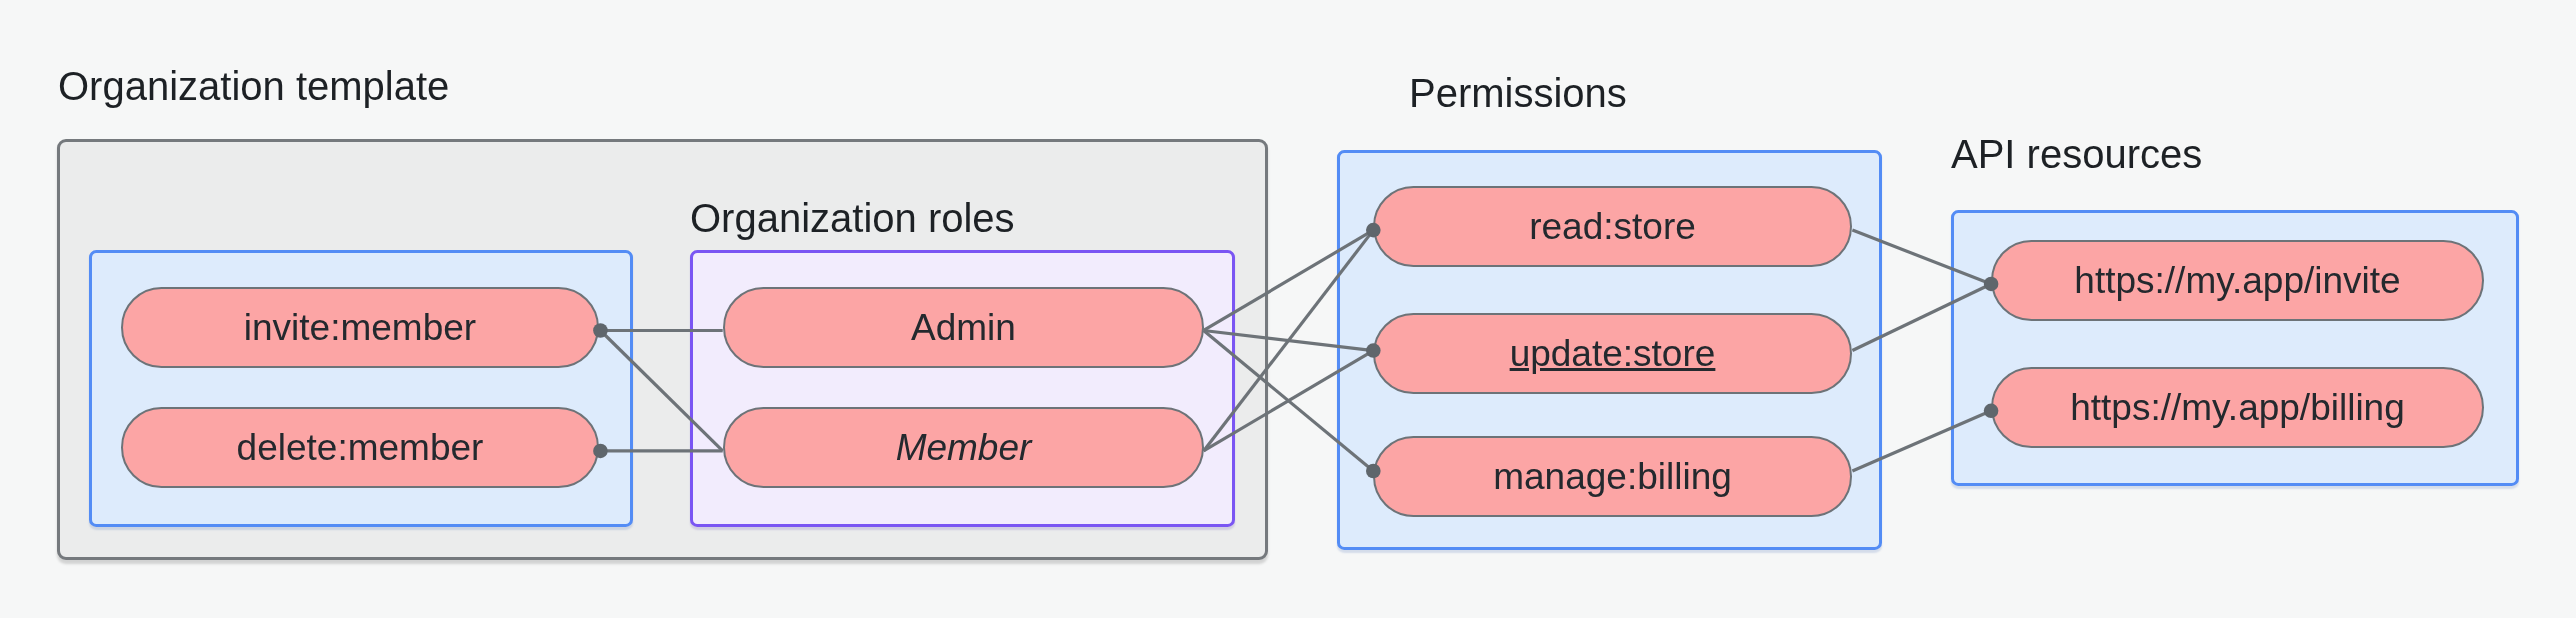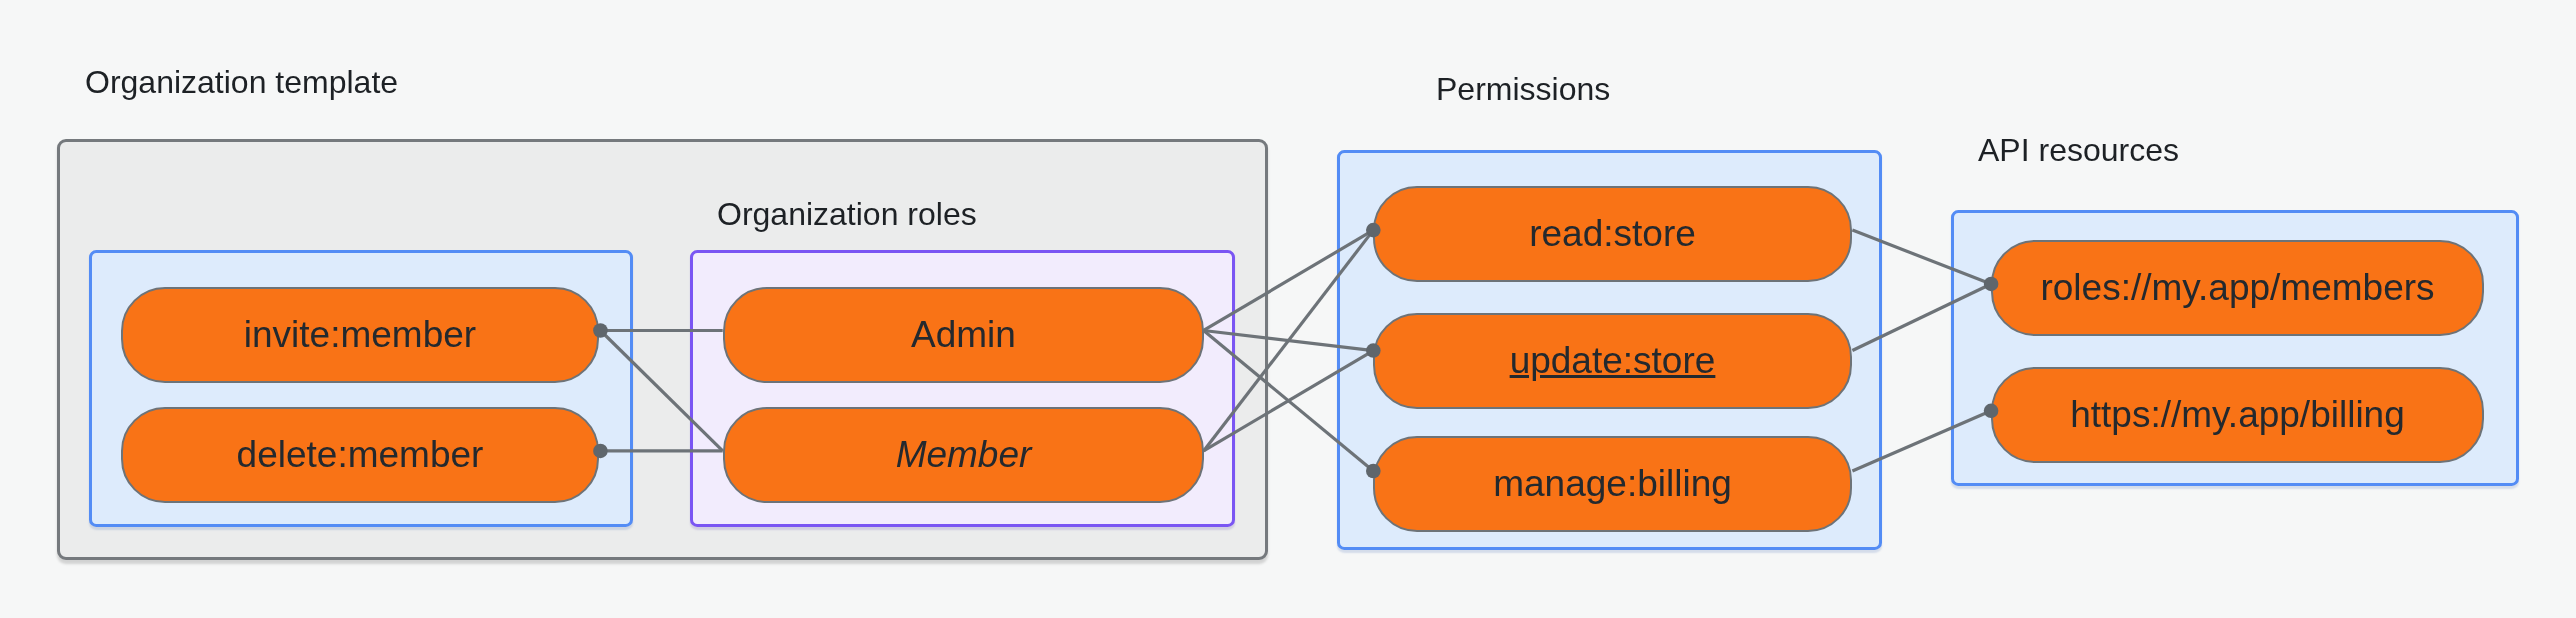--- a/index.html
+++ b/index.html
@@ -3,38 +3,38 @@
 <meta charset="utf-8">
 <style>
   html,body{margin:0;padding:0;background:#f6f7f7;}
   #canvas{
     position:relative;width:2576px;height:619px;overflow:hidden;
     background:#f6f7f7;
     font-family:"Liberation Sans",sans-serif;
     color:#1d2125;
   }
   .section-label{
-    position:absolute;font-size:32px;font-weight:500;color:#1d2125;
-    letter-spacing:0px;white-space:nowrap;z-index:2;line-height:1;margin-left:27px;
+    position:absolute;font-size:40px;font-weight:500;color:#1d2125;
+    letter-spacing:0px;white-space:nowrap;z-index:2;line-height:1;
   }
   .group-box{position:absolute;box-sizing:border-box;border-radius:9px;z-index:1;}
   #box-template{
     left:57px;top:139px;width:1211px;height:421px;
     background:#ebecec;border:3.7px solid #75797d;
     box-shadow:0 3.7px 2.7px rgba(0,0,0,0.15);
   }
   .blue-box{background:#ddebfc;border:3.7px solid #538cf5;border-radius:7.3px;box-shadow:0 2.7px 1.8px rgba(60,100,180,0.18);}
   .purple-box{background:#f2ecfd;border:3.7px solid #7a55f3;border-radius:7.3px;box-shadow:0 2.7px 1.8px rgba(90,60,180,0.18);}
   #box-orgperm{left:89px;top:250px;width:544px;height:277px;}
   #box-orgroles{left:690px;top:250px;width:545px;height:277px;}
   #box-permissions{left:1337px;top:150px;width:545px;height:400px;}
   #box-api{left:1951px;top:210px;width:568px;height:276px;}
   .node{
-    position:absolute;height:96px;box-sizing:border-box;
-    background:#f97316;border:2.7px solid #6d7378;border-radius:44px;
+    position:absolute;height:81px;box-sizing:border-box;
+    background:#fca5a5;border:2.7px solid #6d7378;border-radius:44px;
     display:flex;align-items:center;justify-content:center;
     font-size:37px;color:#24292e;z-index:3;white-space:nowrap;
   }
   #node-invite{left:121px;top:287px;width:478px;}
   #node-delete{left:121px;top:407px;width:478px;}
   #node-admin{left:723px;top:287px;width:481px;}
   #node-member{left:723px;top:407px;width:481px;font-style:italic;}
   #node-read{left:1373px;top:186px;width:479px;}
   #node-update{left:1373px;top:313px;width:479px;text-decoration:underline;}
   #node-manage{left:1373px;top:436px;width:479px;}
@@ -60,21 +60,21 @@
   <div class="group-box blue-box" id="box-permissions"></div>
   <div class="group-box blue-box" id="box-api"></div>
 
   <div class="node" id="node-delete">delete:member</div>
   <div class="node" id="node-invite">invite:member</div>
   <div class="node" id="node-admin">Admin</div>
   <div class="node" id="node-member">Member</div>
   <div class="node" id="node-read">read:store</div>
   <div class="node" id="node-update">update:store</div>
   <div class="node" id="node-manage">manage:billing</div>
-  <div class="node" id="node-members">roles://my.app/members</div>
+  <div class="node" id="node-members">https://my.app/invite</div>
   <div class="node" id="node-billing">https://my.app/billing</div>
 
   <svg id="edges" viewBox="0 0 2823 678">
 
     <line x1="658" y1="362" x2="792" y2="362"></line>
     <line x1="658" y1="362" x2="792" y2="494"></line>
     <line x1="658" y1="494" x2="792" y2="494"></line>
 
     <line x1="1319" y1="362" x2="1505" y2="252"></line>
     <line x1="1319" y1="362" x2="1505" y2="384"></line>

